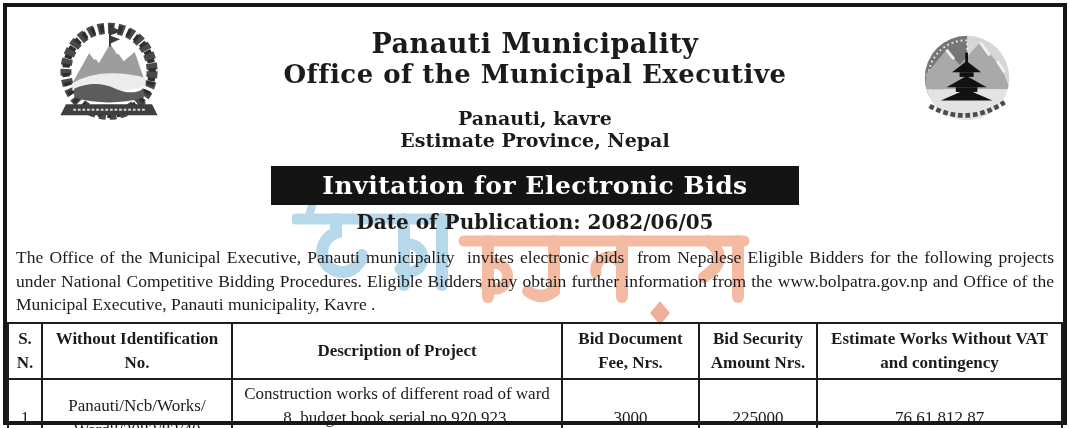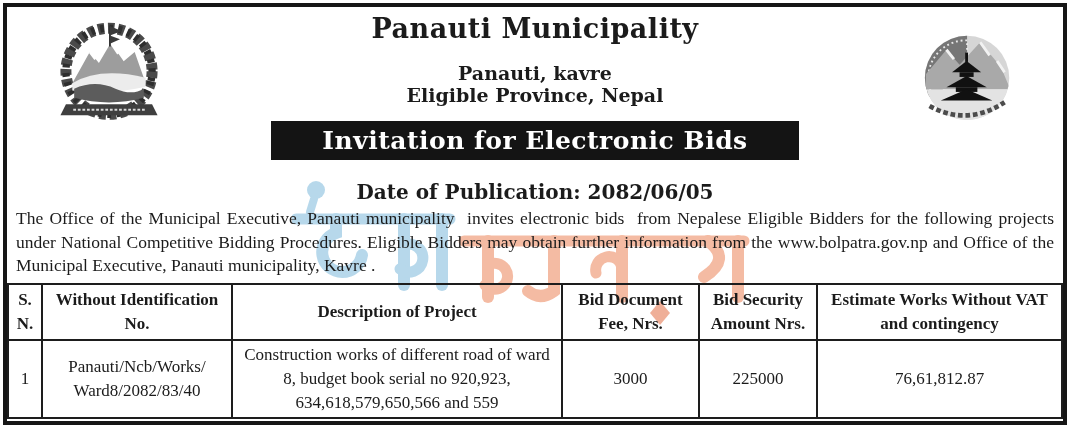--- a/index.html
+++ b/index.html
@@ -24,21 +24,21 @@
     left: 285px; top: 168px;
     width: 460px; height: 150px;
     z-index: 0;
     pointer-events: none;
   }
 
   
   .logo-left  { position: absolute; left: 42px;  top: 12px;  z-index: 1; }
   .logo-right { position: absolute; right: 34px; top: 24px;  z-index: 1; }
   .titles {
-    padding-top: 6px;
+    padding-top: 21px;
     text-align: center;
     font-family: "DejaVu Serif", serif;
     font-weight: bold;
   }
   .title-1 { font-size: 27px; line-height: 31px; letter-spacing: .5px; }
   .title-2 { font-size: 26px; line-height: 30px; letter-spacing: .5px; }
   .title-3 { font-size: 19px; line-height: 22px; margin-top: 18px; }
   .title-4 { font-size: 19px; line-height: 22px; }
 
   
@@ -49,31 +49,31 @@
     color: #ffffff;
     text-align: center;
     line-height: 39px;
     font-family: "DejaVu Serif", serif;
     font-weight: bold;
     font-size: 25px;
     letter-spacing: .5px;
   }
 
   .pub-date {
-    margin-top: 20px;
+    margin-top: 5px;
     text-align: center;
     font-family: "DejaVu Serif", serif;
     font-weight: bold;
     font-size: 20px;
     line-height: 24px;
   }
 
   
   .intro {
-    margin: 3px 9px 0;
+    margin: 12px 9px 0;
     font-size: 17.5px;
     line-height: 23.5px;
     text-align: justify;
     white-space: pre-wrap;
   }
 
   
   table.bids {
     margin: 5px auto 12px;
     width: 1054px;
@@ -182,22 +182,23 @@
         <rect x="56" y="44" width="15" height="5" fill="#111111"></rect>
         <path d="M42 60 L63.5 48 L85 60 Z" fill="#111111"></path>
         <rect x="52" y="60" width="23" height="5" fill="#111111"></rect>
         <path d="M36 74 L63.5 62 L91 74 Z" fill="#111111"></path>
         <path d="M24 80 Q64 102 104 76" fill="none" stroke="#4c4c4c" stroke-width="5" stroke-dasharray="5 3"></path>
       </svg>
     </div>
 
     <div class="titles">
       <div class="title-1">Panauti Municipality</div>
+      <div class="title-2">Office of the Municipal Executive</div>
       <div class="title-3">Panauti, kavre</div>
-      <div class="title-4">Eligible Province, Nepal</div>
+      <div class="title-4">Estimate Province, Nepal</div>
     </div>
 
     <div class="banner">
       <span>Invitation for Electronic Bids</span>
     </div>
 
     <div class="pub-date">Date of Publication: 2082/06/05</div>
 
     <div class="intro">The Office of the Municipal Executive, Panauti municipality  invites electronic bids  from Nepalese Eligible Bidders for the following projects under National Competitive Bidding Procedures. Eligible Bidders may obtain further information from the www.bolpatra.gov.np and Office of the Municipal Executive, Panauti municipality, Kavre .</div>
 

